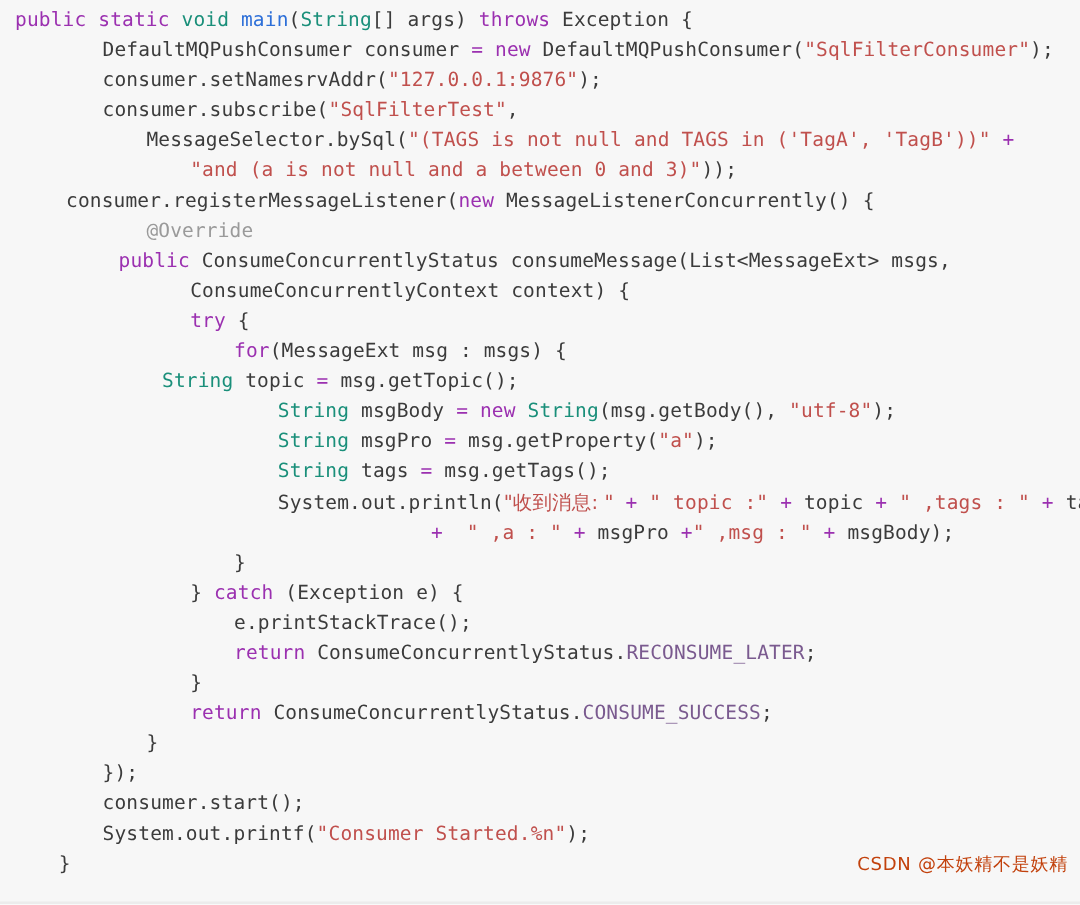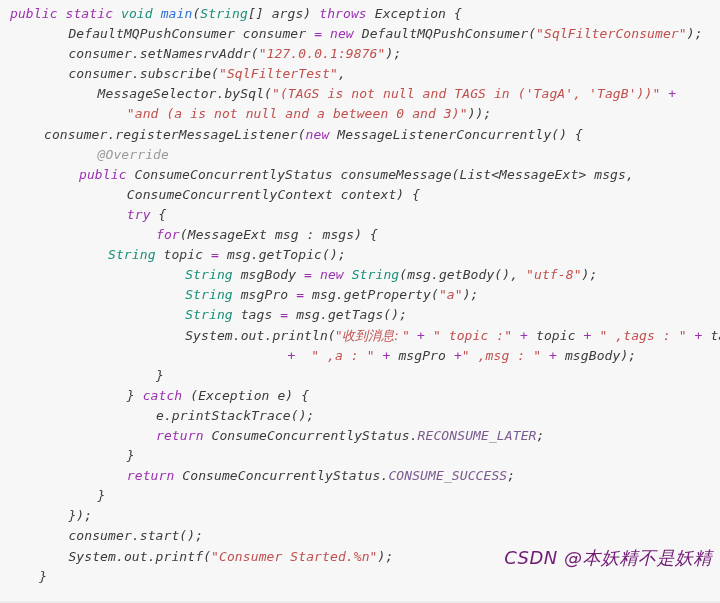--- a/index.html
+++ b/index.html
@@ -7,21 +7,20 @@
     padding: 0;
     background: #ffffff;
   }
   #screenshot {
     position: relative;
     width: 720px;
     height: 603px;
     background: #f7f7f7;
     overflow: hidden;
     font-family: "DejaVu Sans Mono", "Liberation Mono", monospace;
-    font-style: italic;
   }
   .code-area {
     position: absolute;
     left: 0;
     top: 0;
     width: 720px;
     height: 603px;
     padding: 4px 0 0 0;
     box-sizing: border-box;
     overflow: hidden;
@@ -41,24 +40,24 @@
   .str   { color: #c0504d; }          
   .plain { color: #3b3b3b; }          
   .anno  { color: #9a9a9a; }          
   .op    { color: #9b30b0; }          
   .const { color: #7a5a8f; }          
   .cjk   { font-family: "DejaVu Sans", "Liberation Sans", sans-serif; }
 
   .watermark {
     position: absolute;
     right: 8px;
-    bottom: 33px;
+    bottom: 18px;
     font-family: "DejaVu Sans", "Liberation Sans", sans-serif;
-    font-size: 18px;
-    color: #701a75;
+    font-size: 12px;
+    color: #c2410c;
     white-space: nowrap;
     user-select: none;
     letter-spacing: 0.5px;
   }
   .bottom-rule {
     position: absolute;
     left: 0;
     bottom: 0;
     width: 720px;
     height: 2px;

